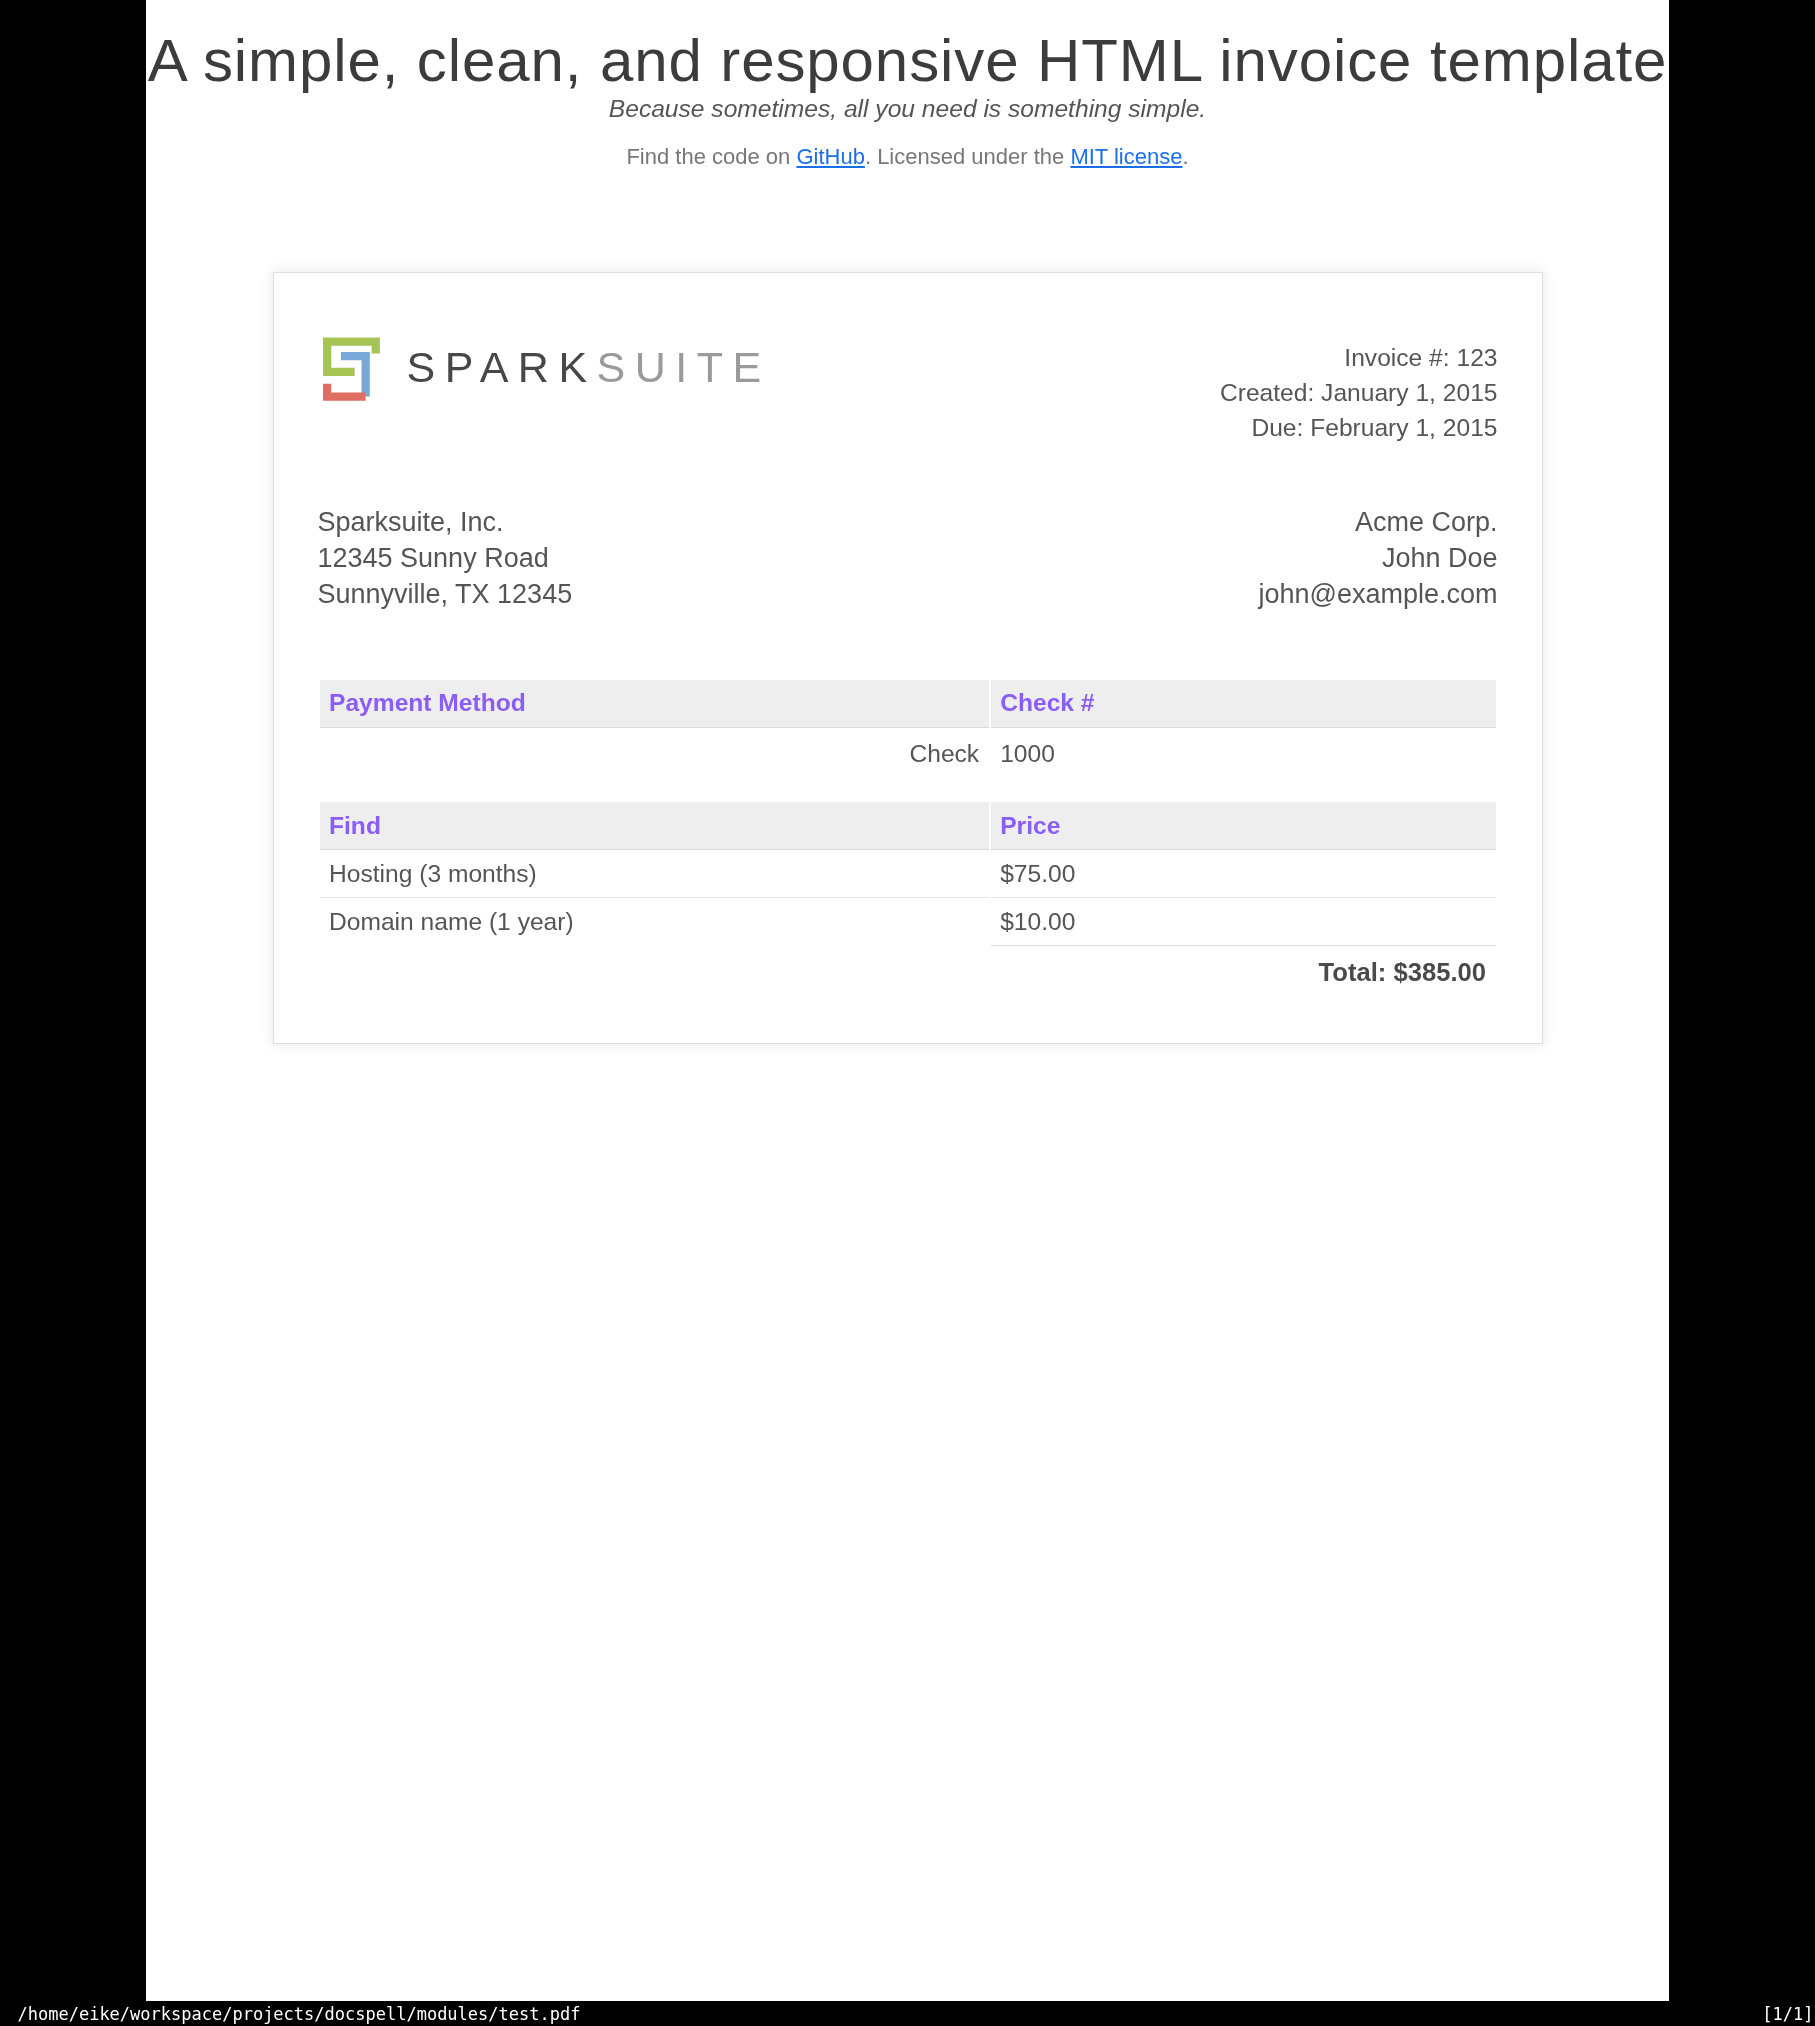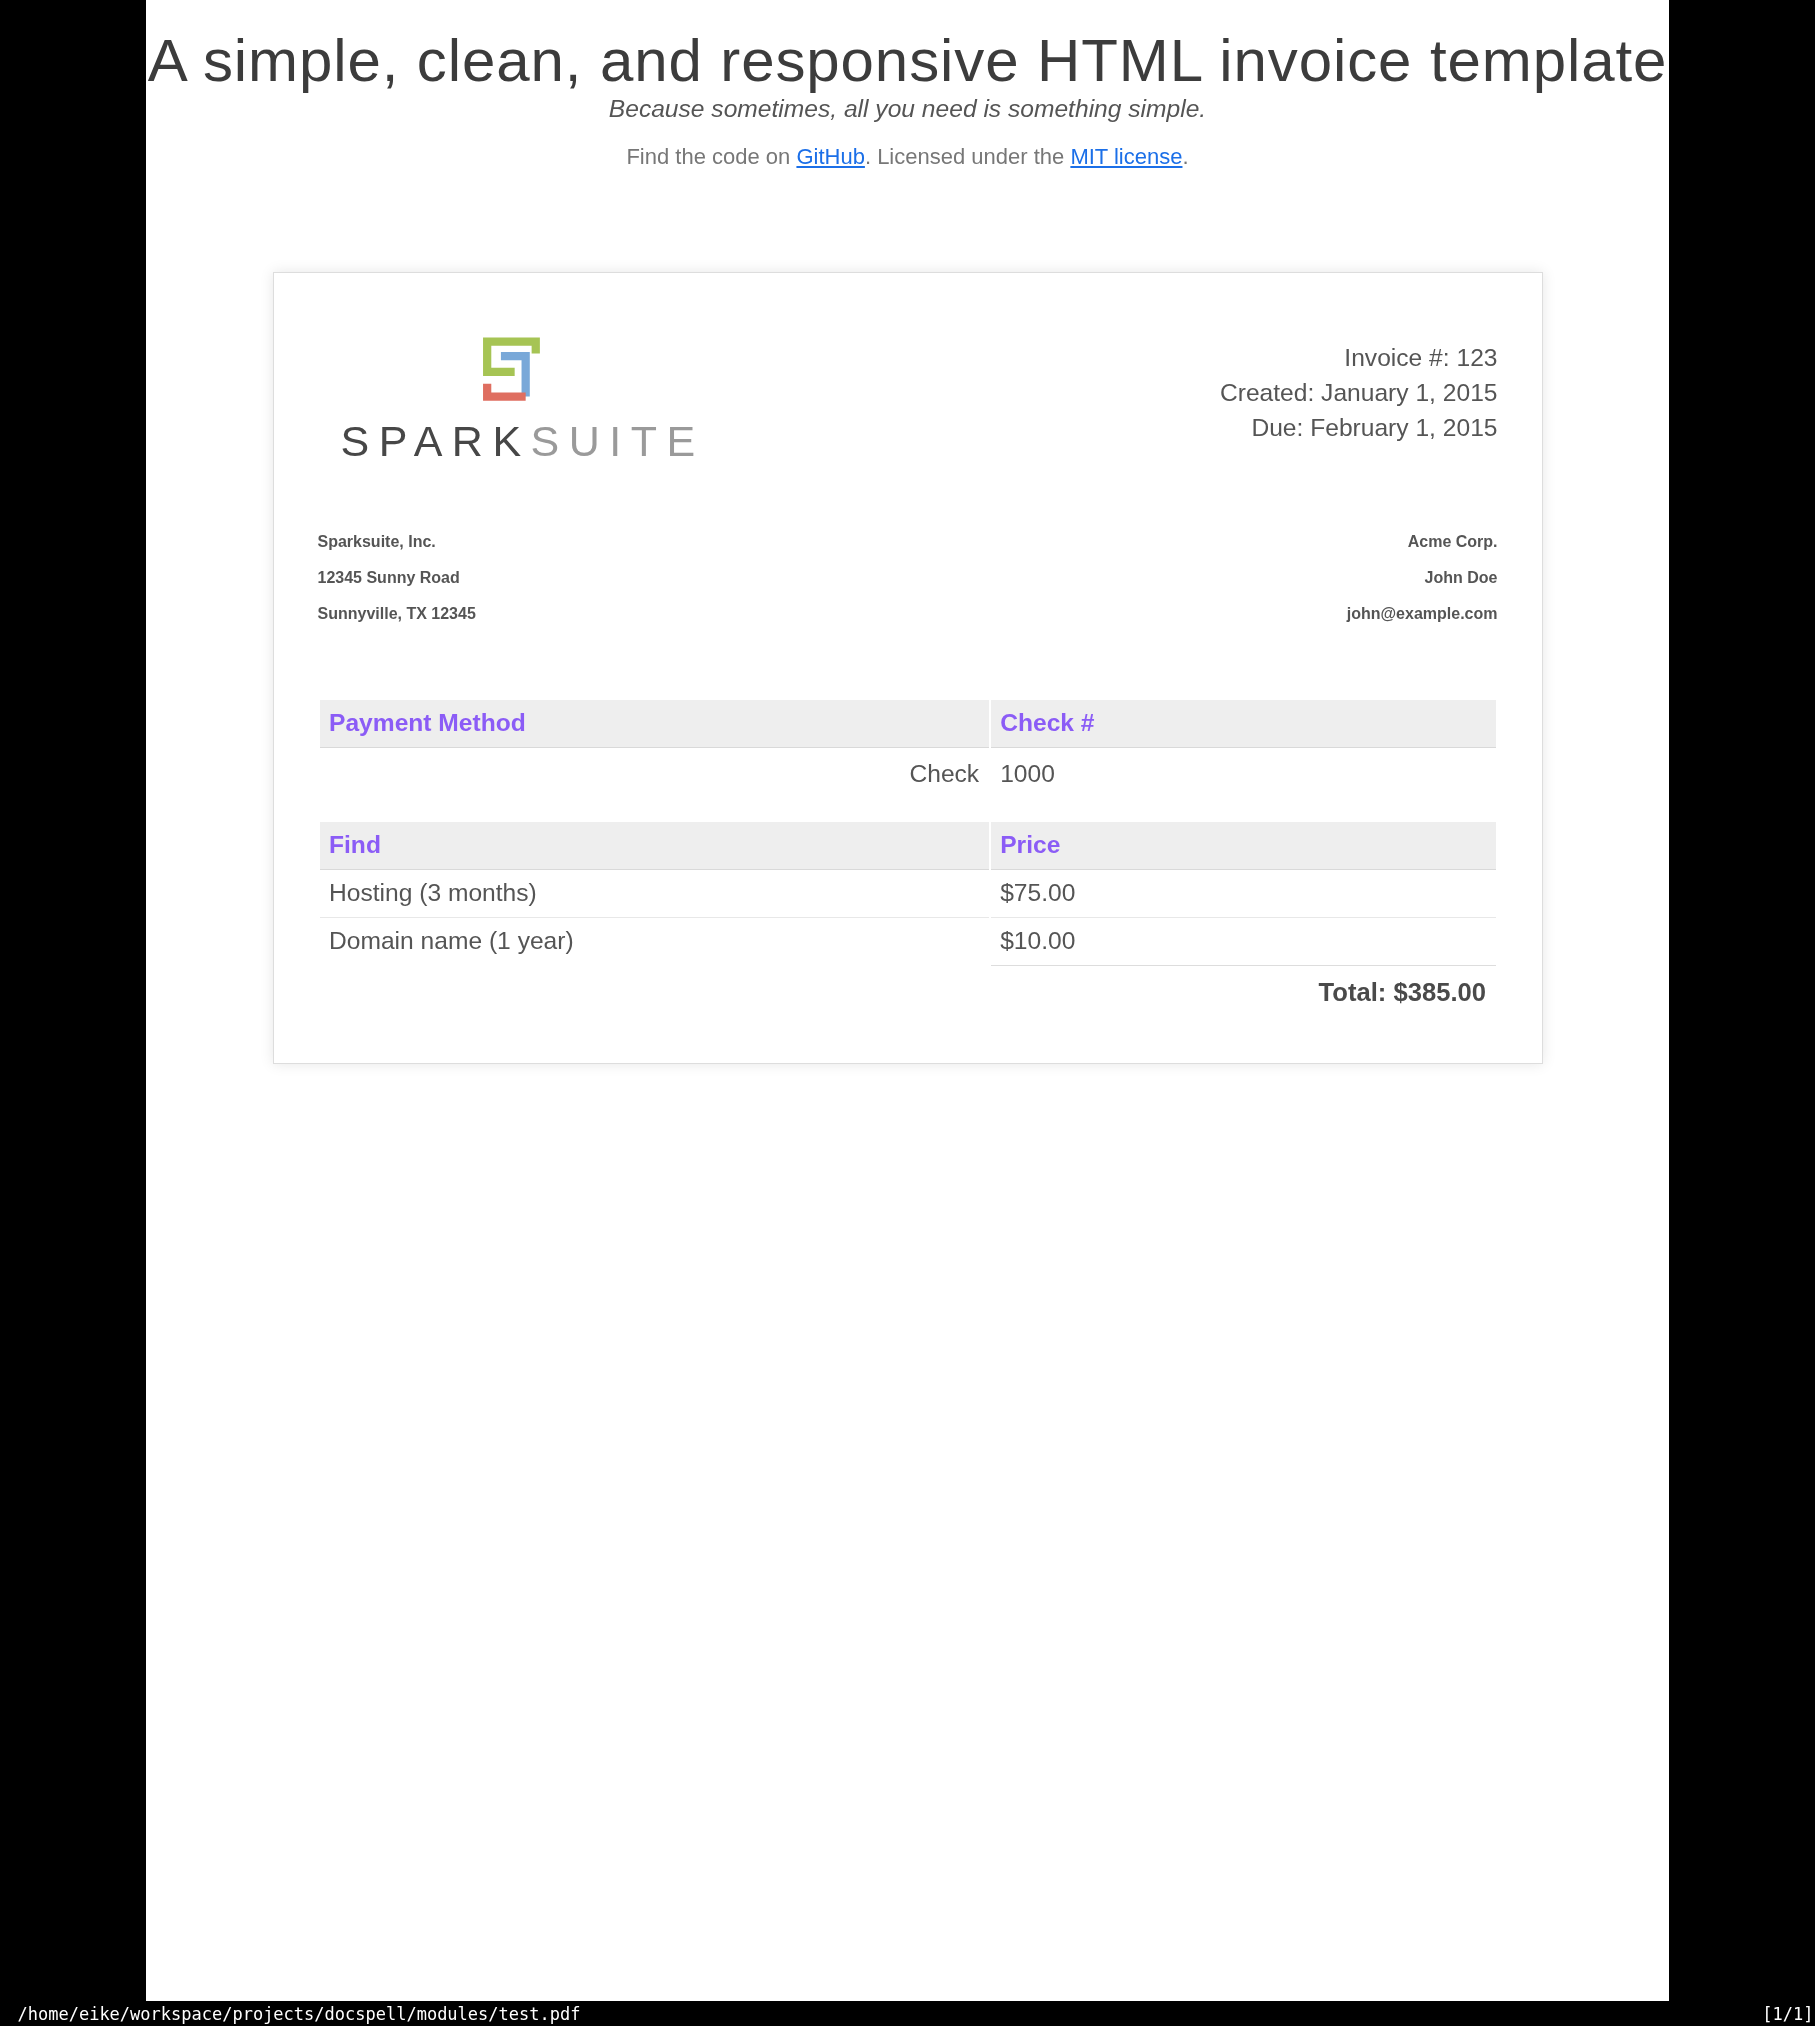--- a/index.html
+++ b/index.html
@@ -44,39 +44,39 @@
     border:0.9px solid #dddddd;
     box-shadow:0 0 13.2px rgba(0,0,0,0.10);
     padding:44px;
     color:#555;
     font-size:24.6px;
   }
   .box-top {
     display:flex; justify-content:space-between; align-items:flex-start;
     margin-top:15px;
   }
-  .logo { display:flex; align-items:center;flex-direction:column; }
+  .logo { display:flex; align-items:flex-start; }
   .logo-icon { width:66px; height:74px; flex:0 0 auto; }
   .wordmark {
     margin-top:11.4px; margin-left:23px;
     font-size:43px; line-height:47px;
     letter-spacing:9.5px;
     white-space:nowrap;
   }
   .wordmark .dark  { color:#474747; }
   .wordmark .light { color:#9a9a9a; }
   .invoice-meta {
     text-align:right;
     font-size:24.6px; line-height:35px;
     margin-top:7.6px;
   }
   .addresses {
     display:flex; justify-content:space-between;
     margin-top:59px;
-    font-size:16px; line-height:36px;font-weight:bold;
+    font-size:27px; line-height:36px;
   }
   .address-to { text-align:right; }
   
   .inv-table {
     width:100%;
     border-collapse:separate;
     border-spacing:2.8px 0;
     font-size:24.6px;
     color:#555;
   }

